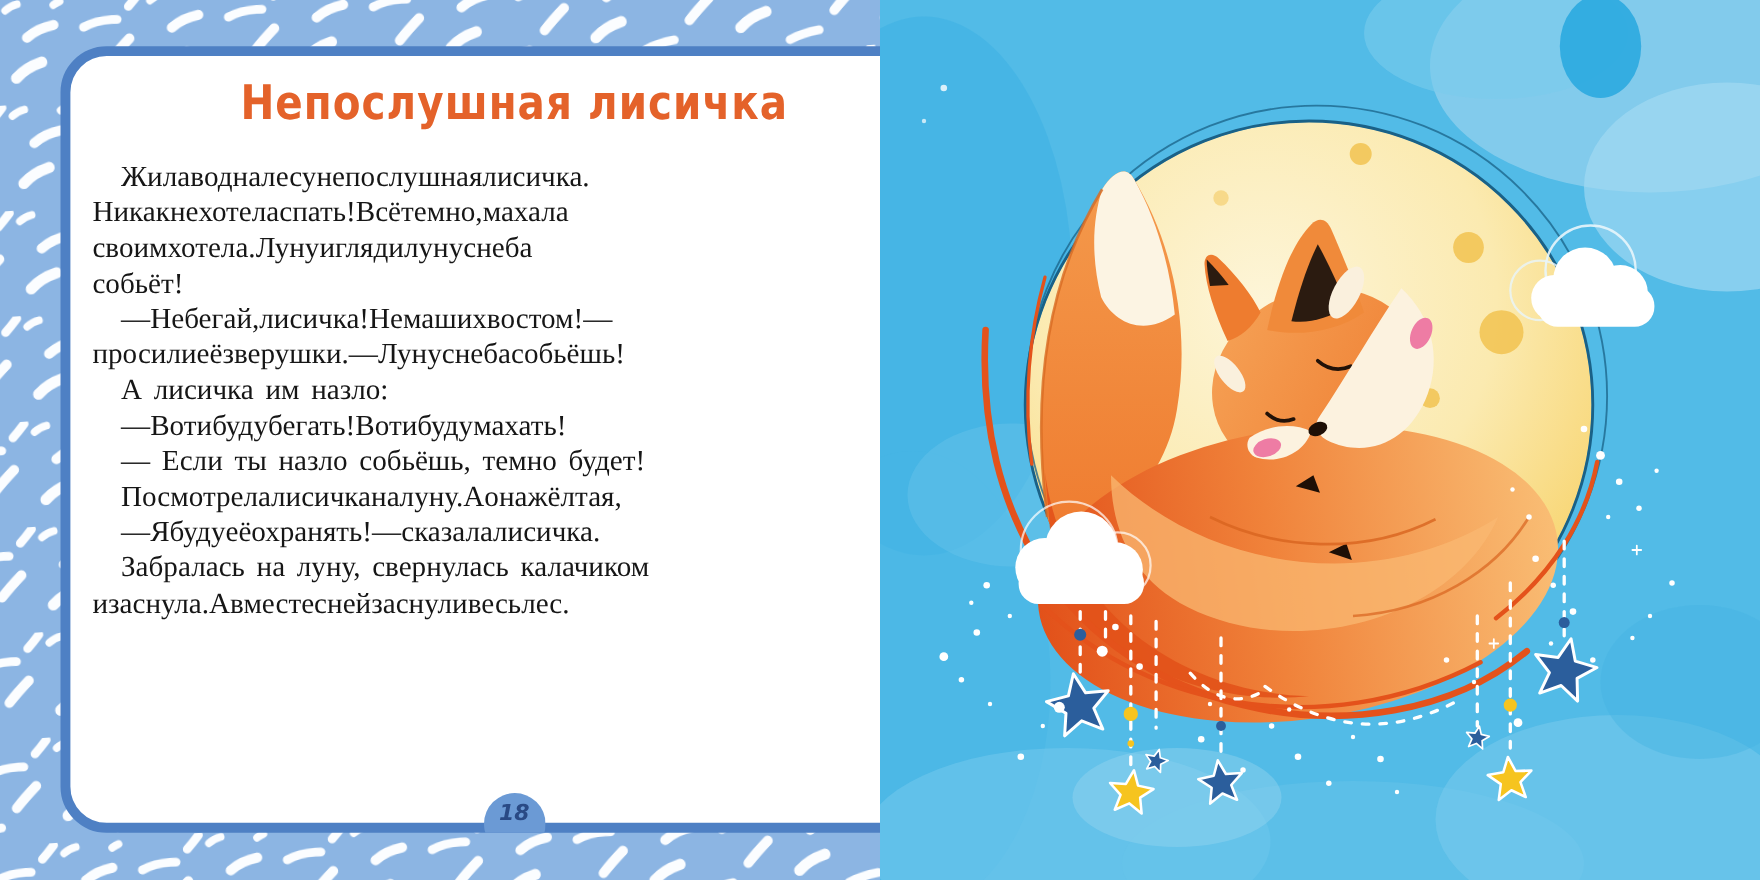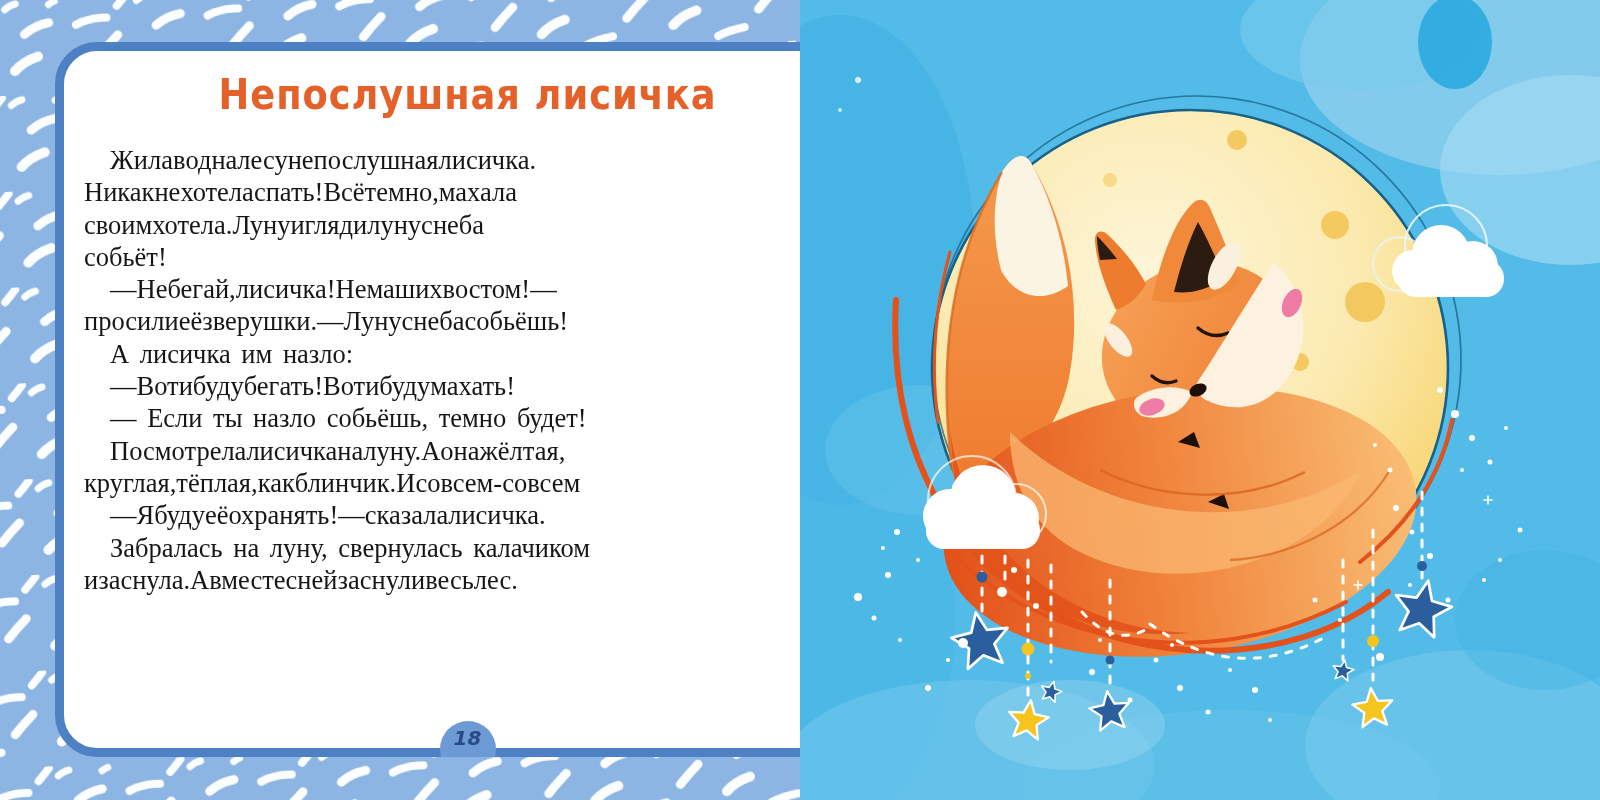--- a/index.html
+++ b/index.html
@@ -120,28 +120,20 @@
           </div>
           <div class="line ind">— Если ты назло собьёшь, темно будет!</div>
           <div class="line ind just">
             <span>Посмотрела</span>
             <span>лисичка</span>
             <span>на</span>
             <span>луну.</span>
             <span>А</span>
             <span>она</span>
             <span>жёлтая,</span>
-          </div>
-          <div class="line just">
-            <span>круглая,</span>
-            <span>тёплая,</span>
-            <span>как</span>
-            <span>блинчик.</span>
-            <span>И</span>
-            <span>совсем-совсем</span>
           </div>
           <div class="line ind just">
             <span>—</span>
             <span>Я</span>
             <span>буду</span>
             <span>её</span>
             <span>охранять!</span>
             <span>—</span>
             <span>сказала</span>
             <span>лисичка.</span>

